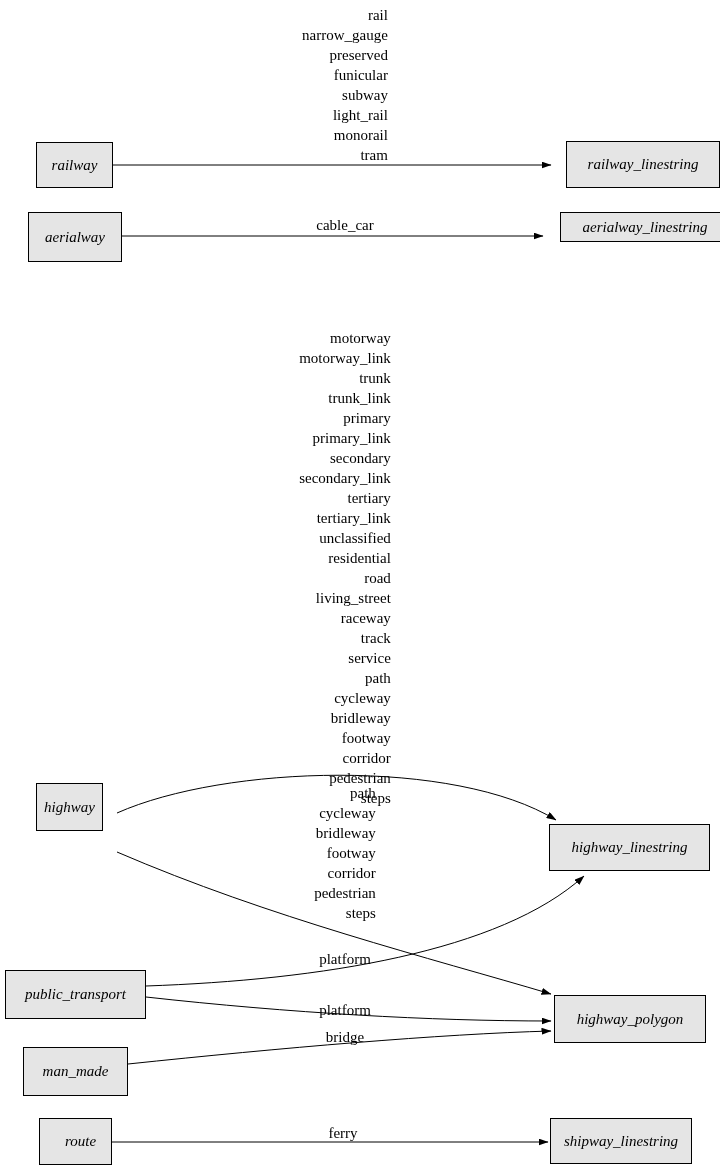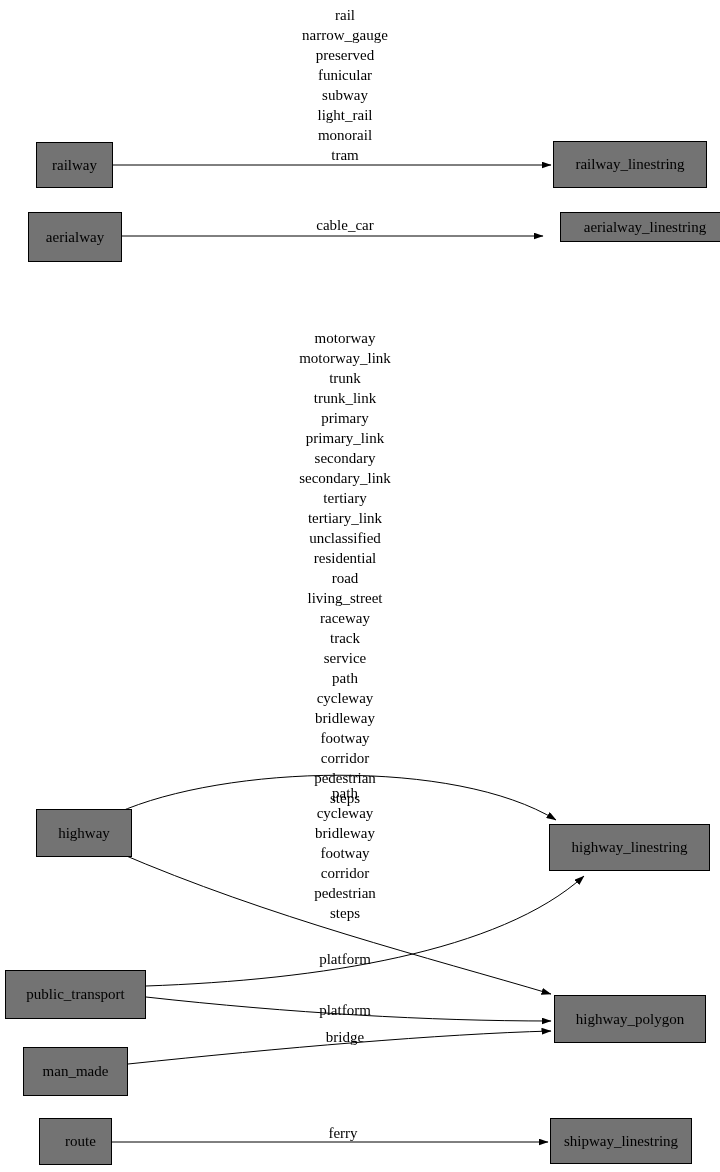--- a/index.html
+++ b/index.html
@@ -9,30 +9,31 @@
     background:#ffffff;
     font-family:"Liberation Serif","DejaVu Serif",serif;
     color:#000;
     overflow:hidden;
   }
   svg.edge-layer{position:absolute;left:0;top:0;width:720px;height:1172px;}
   svg.edge-layer path.edge{fill:none;stroke:#000;stroke-width:1;}
   .node{
     position:absolute;
     border:1px solid #000;
-    background:#737373;
+    background:#e5e5e5;
     display:flex;align-items:center;justify-content:center;
     font-size:15px;
     box-sizing:border-box;
     white-space:nowrap;
+    font-style:italic;
   }
   .edge-label{
     position:absolute;
     transform:translateX(-50%);
-    text-align:center;
+    text-align:right;
     font-size:15px;
     line-height:20px;
     white-space:pre-line;
   }
 </style>
 </head>
 <body>
 
 <div class="canvas">
 
@@ -46,24 +47,24 @@
     <path class="edge" marker-end="url(#arrow)" d="M122,236 H543"></path>
     <path class="edge" marker-end="url(#arrow)" d="M117,813 C225,765 455,758 556,820"></path>
     <path class="edge" marker-end="url(#arrow)" d="M117,852 C270,918 430,958 551,994"></path>
     <path class="edge" marker-end="url(#arrow)" d="M146,986 C320,980 500,952 584,876"></path>
     <path class="edge" marker-end="url(#arrow)" d="M146,997 C290,1013 430,1021 551,1021"></path>
     <path class="edge" marker-end="url(#arrow)" d="M128,1064 C280,1048 440,1034 551,1031"></path>
     <path class="edge" marker-end="url(#arrow)" d="M112,1142 H548"></path>
   </svg>
 
   <div class="node" style="left:36px;top:142px;width:77px;height:46px;">railway</div>
-  <div class="node" style="left:553px;top:141px;width:154px;height:47px;">railway_linestring</div>
+  <div class="node" style="left:566px;top:141px;width:154px;height:47px;">railway_linestring</div>
   <div class="node" style="left:28px;top:212px;width:94px;height:50px;">aerialway</div>
   <div class="node" style="left:560px;top:212px;width:170px;height:30px;">aerialway_linestring</div>
-  <div class="node" style="left:36px;top:809px;width:96px;height:48px;">highway</div>
+  <div class="node" style="left:36px;top:783px;width:67px;height:48px;">highway</div>
   <div class="node" style="left:549px;top:824px;width:161px;height:47px;">highway_linestring</div>
   <div class="node" style="left:554px;top:995px;width:152px;height:48px;">highway_polygon</div>
   <div class="node" style="left:5px;top:970px;width:141px;height:49px;">public_transport</div>
   <div class="node" style="left:23px;top:1047px;width:105px;height:49px;">man_made</div>
   <div class="node" style="left:39px;top:1118px;width:73px;height:47px;padding-left:10px;">route</div>
   <div class="node" style="left:550px;top:1118px;width:142px;height:46px;">shipway_linestring</div>
 
   <div class="edge-label" style="left:345px;top:5px;">rail
 narrow_gauge
 preserved

